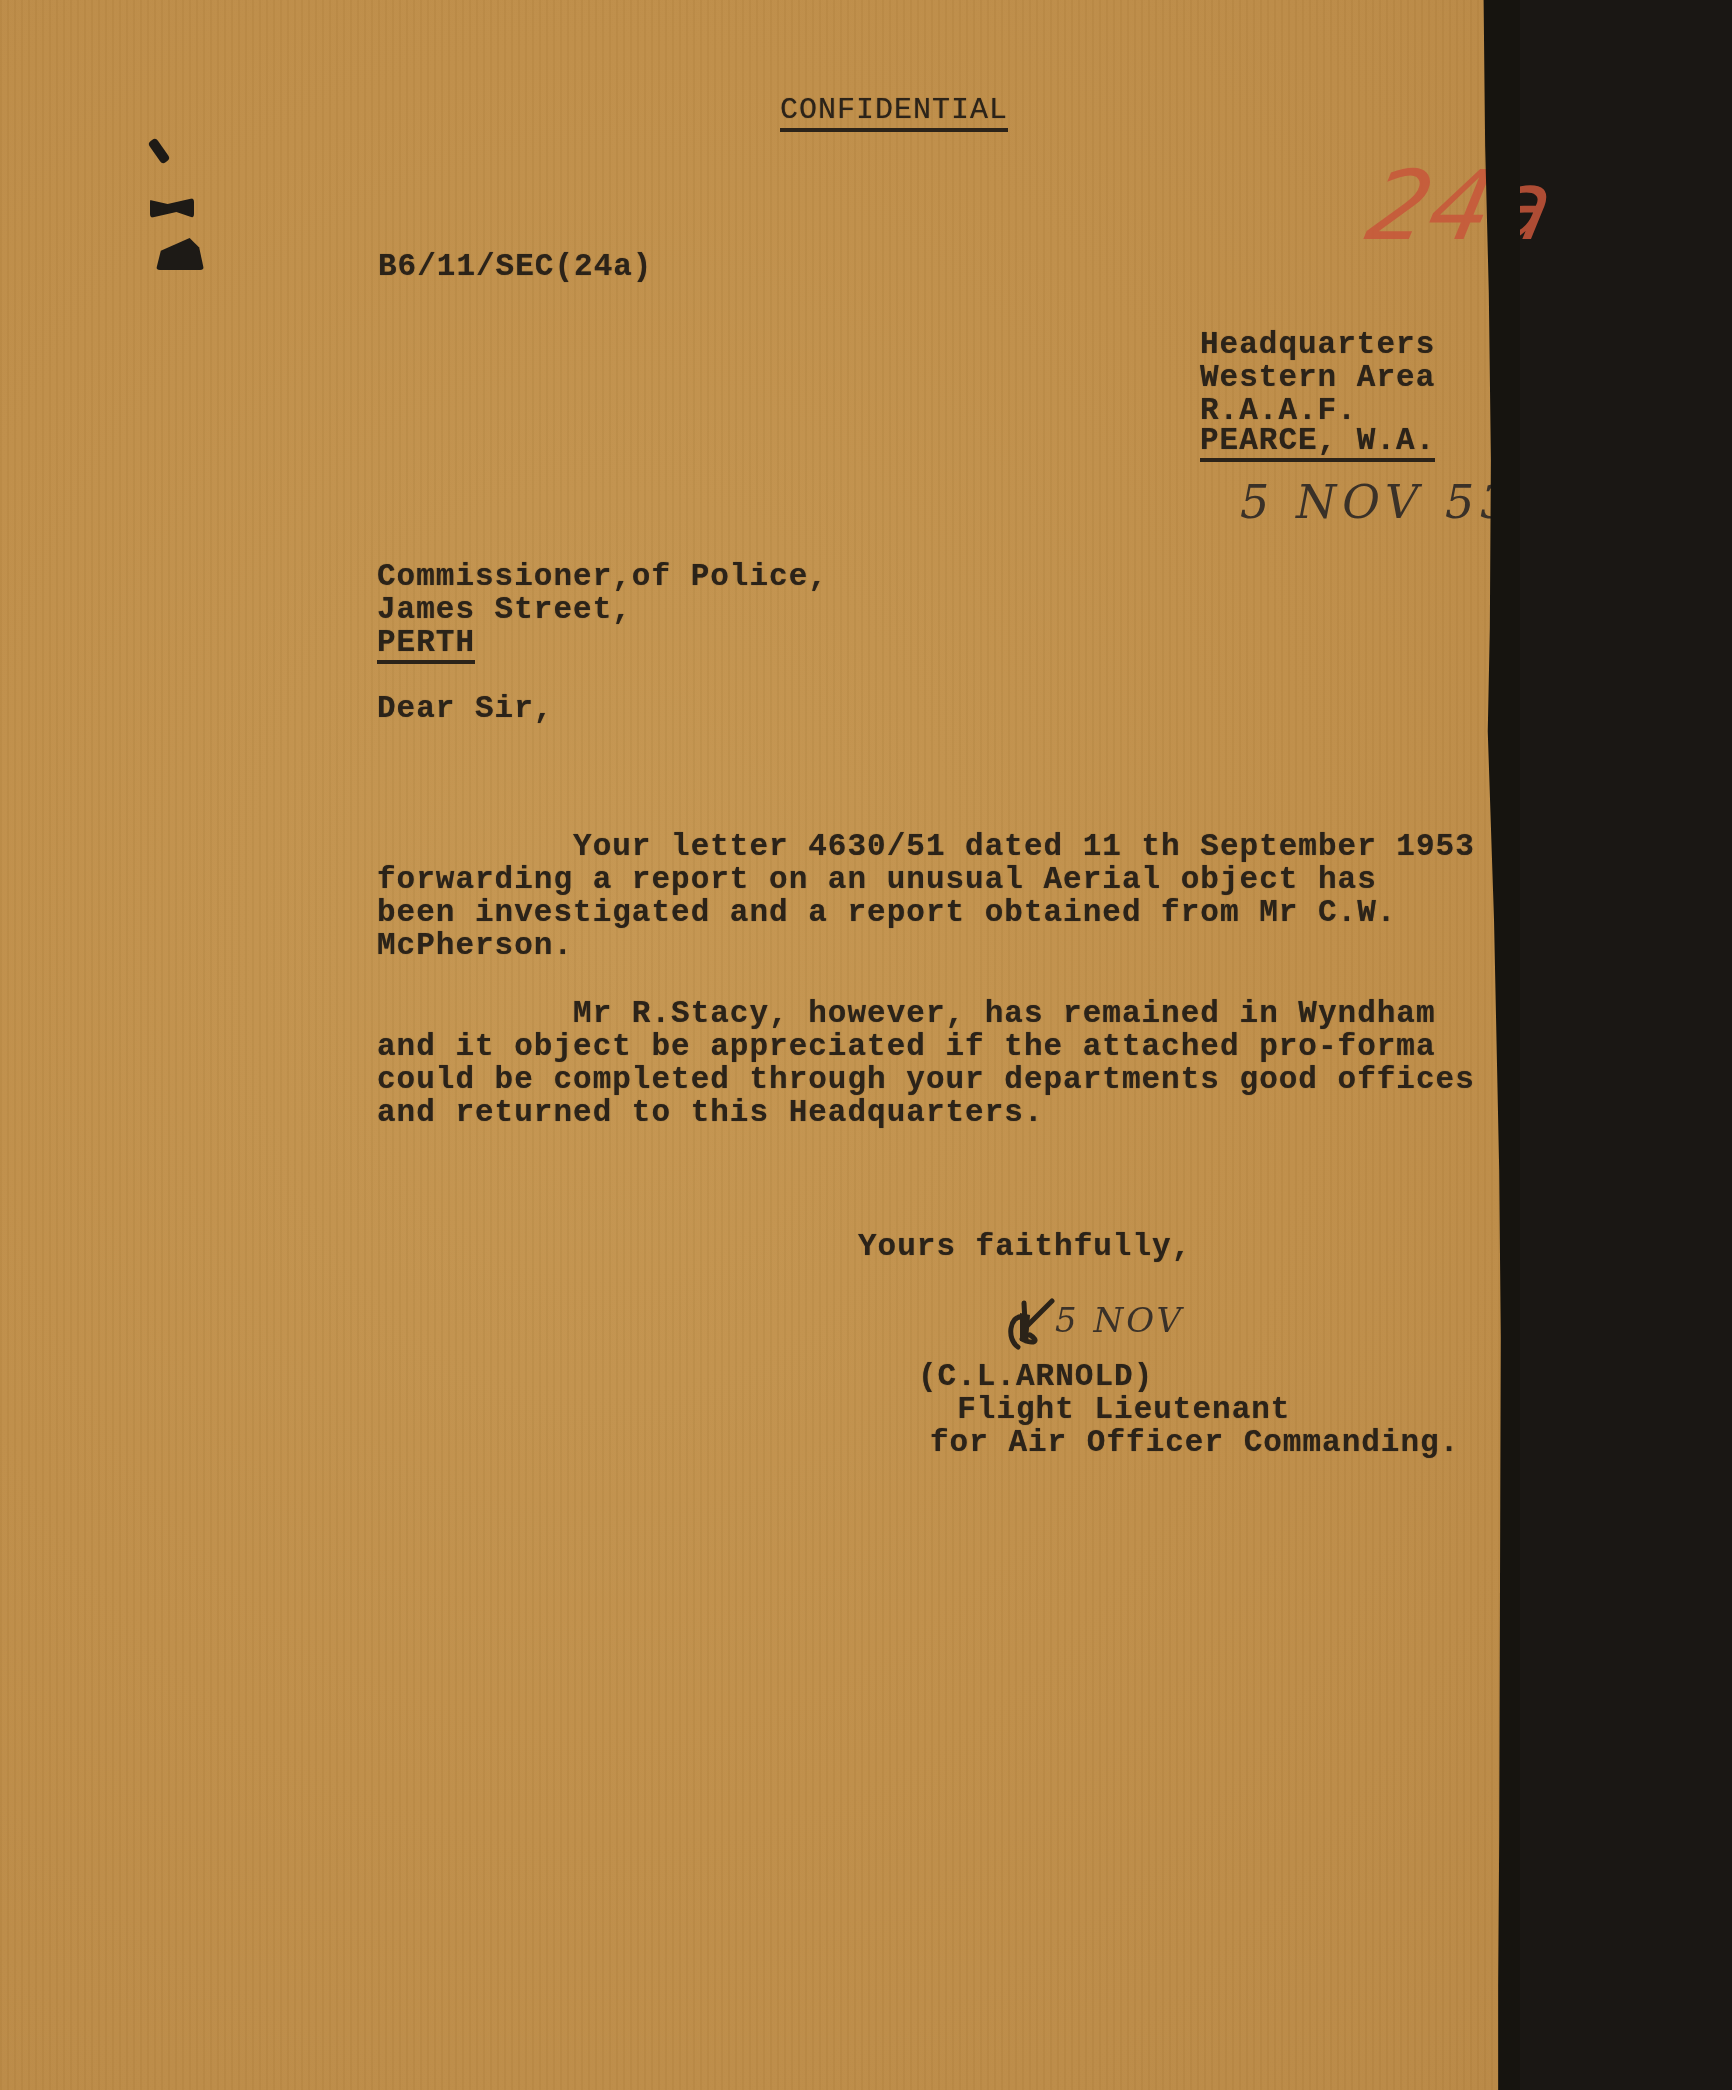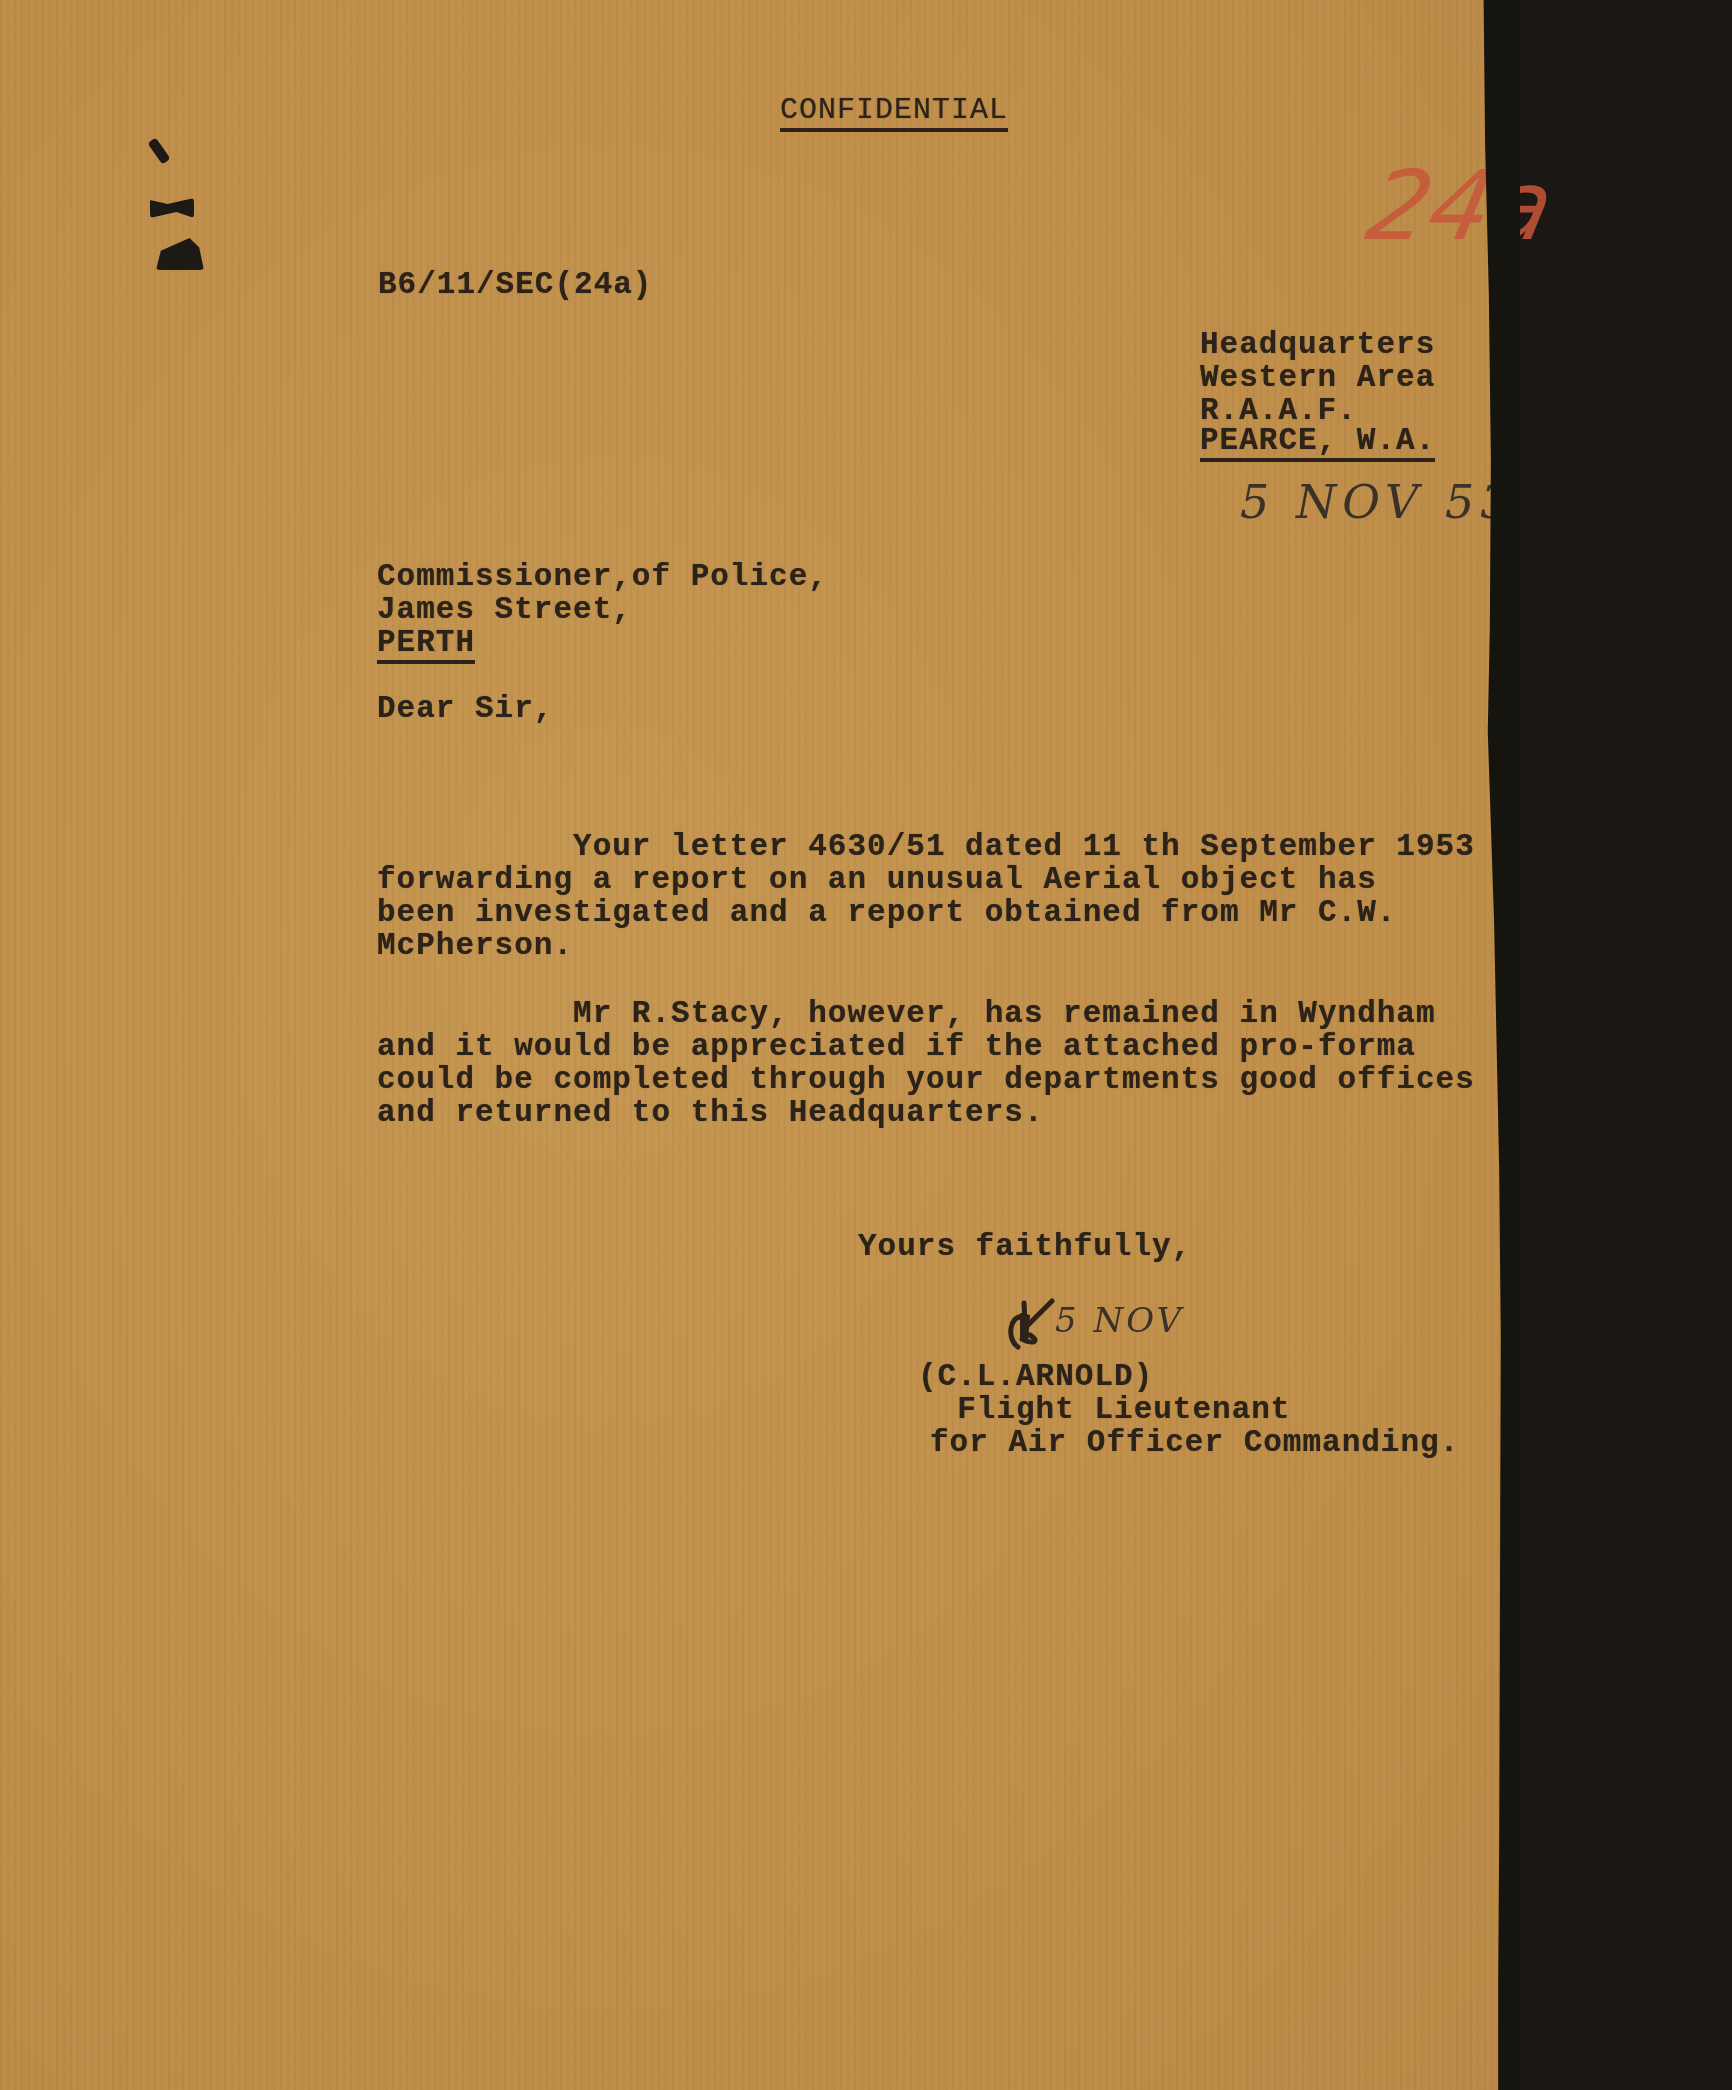--- a/index.html
+++ b/index.html
@@ -89,21 +89,21 @@
 <div class="page">
 
   <div class="punch" style="left:154px; top:138px; width:10px; height:26px; transform:rotate(-35deg);"></div>
   <div class="punch" style="left:150px; top:198px; width:44px; height:20px; clip-path:polygon(0 10%,40% 30%,100% 0,100% 100%,60% 70%,0 100%);"></div>
   <div class="punch" style="left:156px; top:238px; width:48px; height:32px; clip-path:polygon(10% 40%,70% 0,90% 30%,100% 100%,0 100%);"></div>
 
   <div class="typed conf underline" style="left:780px; top:94px;">CONFIDENTIAL</div>
 
   <div class="folio" style="left:1370px; top:150px;">24a</div>
 
-  <div class="typed" style="left:378px; top:268px;">B6/11/SEC(24a)</div>
+  <div class="typed" style="left:378px; top:250px;">B6/11/SEC(24a)</div>
 
   <div>
     <div class="typed" style="left:1200px; top:328px;">Headquarters</div>
     <div class="typed" style="left:1200px; top:361px;">Western Area</div>
     <div class="typed" style="left:1200px; top:394px;">R.A.A.F.</div>
     <div class="typed underline" style="left:1200px; top:424px;">PEARCE, W.A.</div>
     <div class="hand" style="left:1240px; top:475px; font-size:46px; letter-spacing:6px;">5 NOV 53</div>
   </div>
 
   <div>
@@ -117,21 +117,21 @@
 
   <div>
     <div class="typed" style="left:377px; top:830px;">          Your letter 4630/51 dated 11 th September 1953</div>
     <div class="typed" style="left:377px; top:863px;">forwarding a report on an unusual Aerial object has</div>
     <div class="typed" style="left:377px; top:896px;">been investigated and a report obtained from Mr C.W.</div>
     <div class="typed" style="left:377px; top:929px;">McPherson.</div>
   </div>
 
   <div>
     <div class="typed" style="left:377px; top:997px;">          Mr R.Stacy, however, has remained in Wyndham</div>
-    <div class="typed" style="left:377px; top:1030px;">and it would be appreciated if the attached pro-forma</div>
+    <div class="typed" style="left:377px; top:1030px;">and it object be appreciated if the attached pro-forma</div>
     <div class="typed" style="left:377px; top:1063px;">could be completed through your departments good offices</div>
     <div class="typed" style="left:377px; top:1096px;">and returned to this Headquarters.</div>
   </div>
 
   <div class="typed" style="left:858px; top:1230px;">Yours faithfully,</div>
 
   <div>
     <svg class="sig-mark" width="60" height="60" viewBox="0 0 60 60" style="left:1000px; top:1295px;">
       <path d="M24 8 L26 46 M18 52 C6 44 10 20 22 22 M22 44 C34 50 40 46 30 40 M28 30 L52 6" stroke="#2b2319" stroke-width="5" fill="none" stroke-linecap="round"></path>
       <path d="M20 18 L30 20 L28 46 L20 46 Z" fill="#2b2319"></path>

